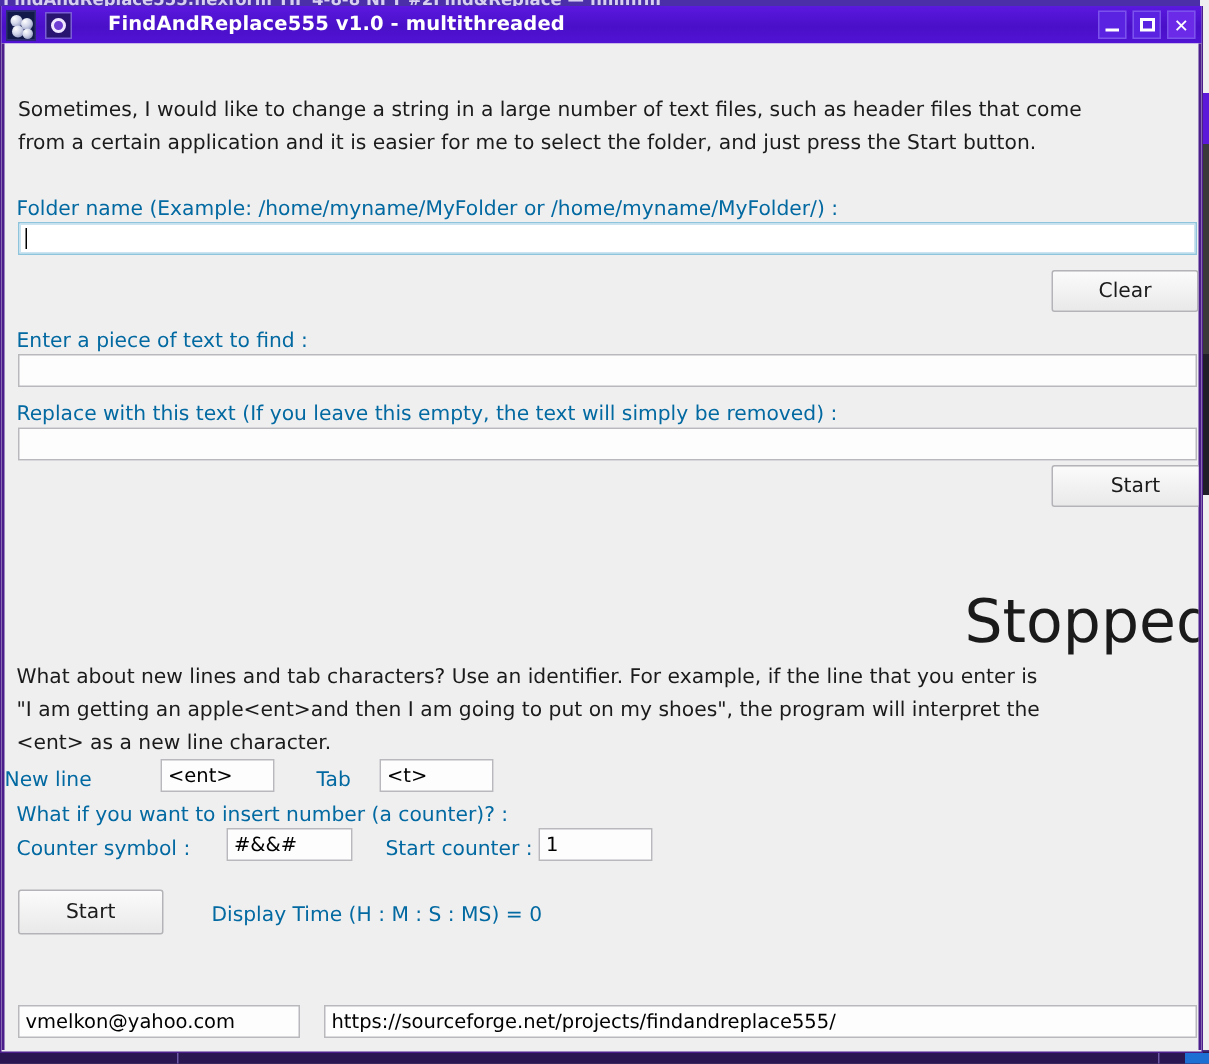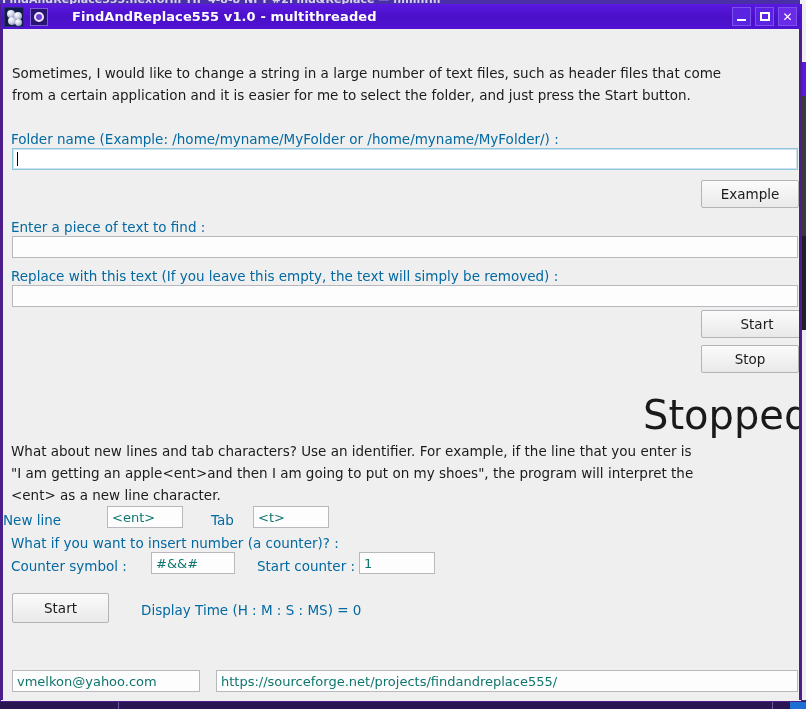--- a/index.html
+++ b/index.html
@@ -200,21 +200,21 @@
     font-size: 13.5px;
     color: #0369a1;
     white-space: nowrap;
   }
 
   input.tf {
     position: absolute;
     box-sizing: border-box;
     font-family: "DejaVu Sans", "Liberation Sans", sans-serif;
     font-size: 13px;
-    color: #0f766e;
+    color: #000000;
     background: #fdfdfd;
     border: 1px solid #b9b9bd;
     padding: 0 4px;
     outline: none;
   }
   input.tf.focused {
     border: 1px solid #8fc4dd;
     box-shadow: 0 0 0 1px #cbe4ef inset;
     background: #ffffff;
   }
@@ -291,30 +291,29 @@
 
     <div id="client">
 
       <div class="abs para" style="left:9px; top:33px;">Sometimes, I would like to change a string in a large number of text files, such as header files that come</div>
       <div class="abs para" style="left:9px; top:55px;">from a certain application and it is easier for me to select the folder, and just press the Start button.</div>
 
       <div class="abs lbl" style="left:8px; top:102px;">Folder name (Example: /home/myname/MyFolder or /home/myname/MyFolder/) :</div>
       <input class="tf focused" style="left: 9px; top: 119px; width: 786px; height: 22px;" placeholder="">
       <div class="caret" style="left:14px; top:123px; height:14px;"></div>
 
-      <button class="btn" style="left:698px; top:151px; width:98px; height:28px;">Example</button>
+      <button class="btn" style="left:698px; top:151px; width:98px; height:28px;">Clear</button>
 
       <div class="abs lbl" style="left:8px; top:190px;">Enter a piece of text to find :</div>
       <input class="tf" style="left: 9px; top: 207px; width: 786px; height: 22px;" placeholder="">
 
       <div class="abs lbl" style="left:8px; top:239px;">Replace with this text (If you leave this empty, the text will simply be removed) :</div>
       <input class="tf" style="left: 9px; top: 256px; width: 786px; height: 22px;" placeholder="">
 
       <button class="btn" style="left:698px; top:281px; width:112px; height:28px;">Start</button>
-      <button class="btn" style="left:698px; top:316px; width:98px; height:28px;">Stop</button>
 
       <div id="status-label" style="left:640px; top:363px;">Stopped</div>
 
       <div class="abs para" style="left:8px; top:411px;">What about new lines and tab characters? Use an identifier. For example, if the line that you enter is</div>
       <div class="abs para" style="left:8px; top:433px;">"I am getting an apple&lt;ent&gt;and then I am going to put on my shoes", the program will interpret the</div>
       <div class="abs para" style="left:8px; top:455px;">&lt;ent&gt; as a new line character.</div>
 
       <div class="abs lbl" style="left:0; top:483px;">New line</div>
       <input class="tf" style="left: 104px; top: 477px; width: 76px; height: 22px;" value="&lt;ent&gt;">
 

